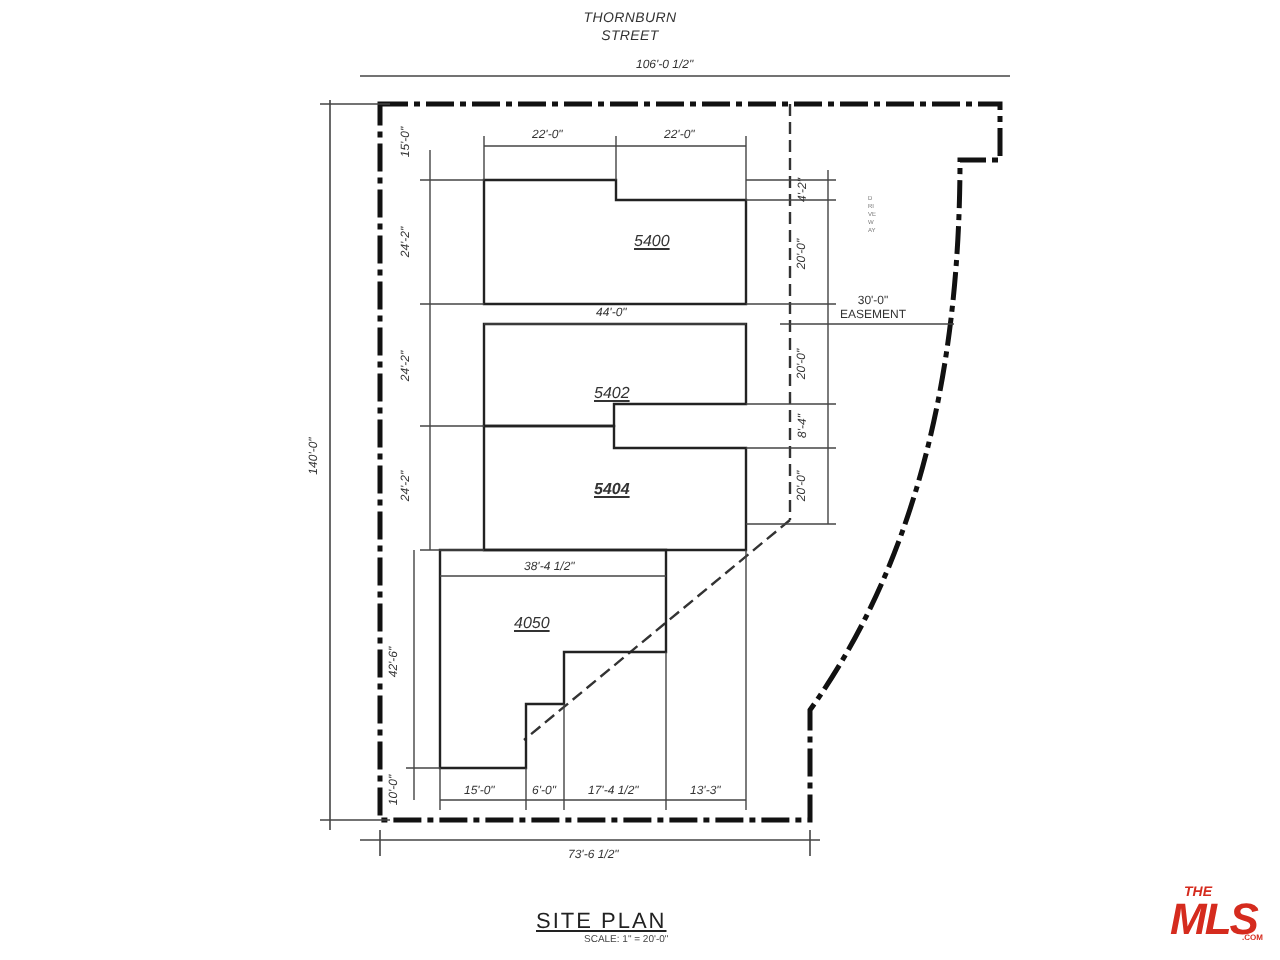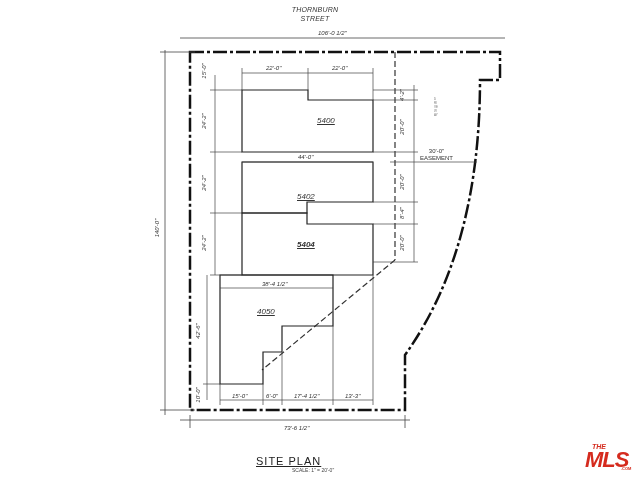--- a/index.html
+++ b/index.html
@@ -2,21 +2,21 @@
 <html><head>
   <meta charset="utf-8">
   <style>
     html, body { margin: 0; padding: 0; background: #ffffff; }
     body { width: 640px; height: 480px; position: relative; overflow: hidden; font-family: "Liberation Sans", sans-serif; }
     svg#plan { position: absolute; left: 0; top: 0; }
     .street { position: absolute; left: 270px; top: 5px; width: 90px; text-align: center; font-size: 7px; font-style: italic; color: #333; line-height: 9px; letter-spacing: 0.2px; }
     .dim { position: absolute; font-size: 6px; color: #333; font-style: italic; white-space: nowrap; }
     .dimv { position: absolute; font-size: 6px; color: #333; font-style: italic; white-space: nowrap; transform: rotate(-90deg); transform-origin: center center; }
     .unit { position: absolute; font-size: 8px; color: #333; font-style: italic; text-decoration: underline; }
-    .title { position: absolute; left: 256px; top: 455px; font-size: 11px; color: #222; text-decoration: underline; letter-spacing: 1px; }
+    .title { position: absolute; left: 268px; top: 455px; font-size: 11px; color: #222; text-decoration: underline; letter-spacing: 1px; }
     .scale { position: absolute; left: 292px; top: 467px; font-size: 5px; color: #444; }
     .easement { position: absolute; left: 420px; top: 148px; font-size: 6px; color: #333; text-align: center; line-height: 7px; }
     .logo { position: absolute; left: 585px; top: 440px; width: 50px; height: 36px; }
     .logo .the { position: absolute; left: 7px; top: 3px; font-size: 7px; font-weight: bold; color: #d52b1e; font-style: italic; }
     .logo .mls { position: absolute; left: 0px; top: 7px; font-size: 22px; font-weight: bold; color: #d52b1e; font-style: italic; letter-spacing: -1px; }
     .logo .com { position: absolute; left: 36px; top: 26px; font-size: 4px; font-weight: bold; color: #d52b1e; }
     .driveway { position: absolute; left: 434px; top: 97px; font-size: 3px; color: #777; width: 4px; line-height: 4px; word-break: break-all; }
   </style>
 </head>
 <body>

